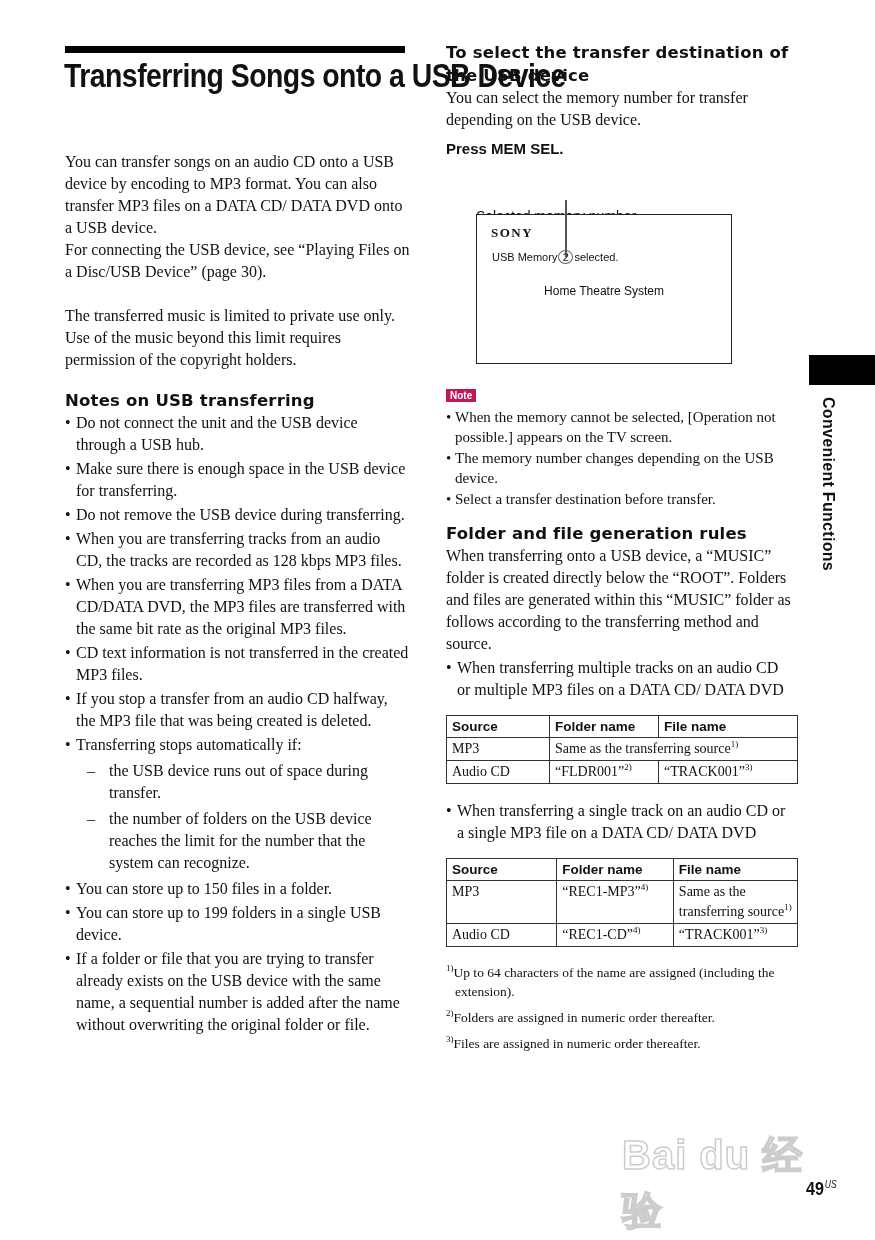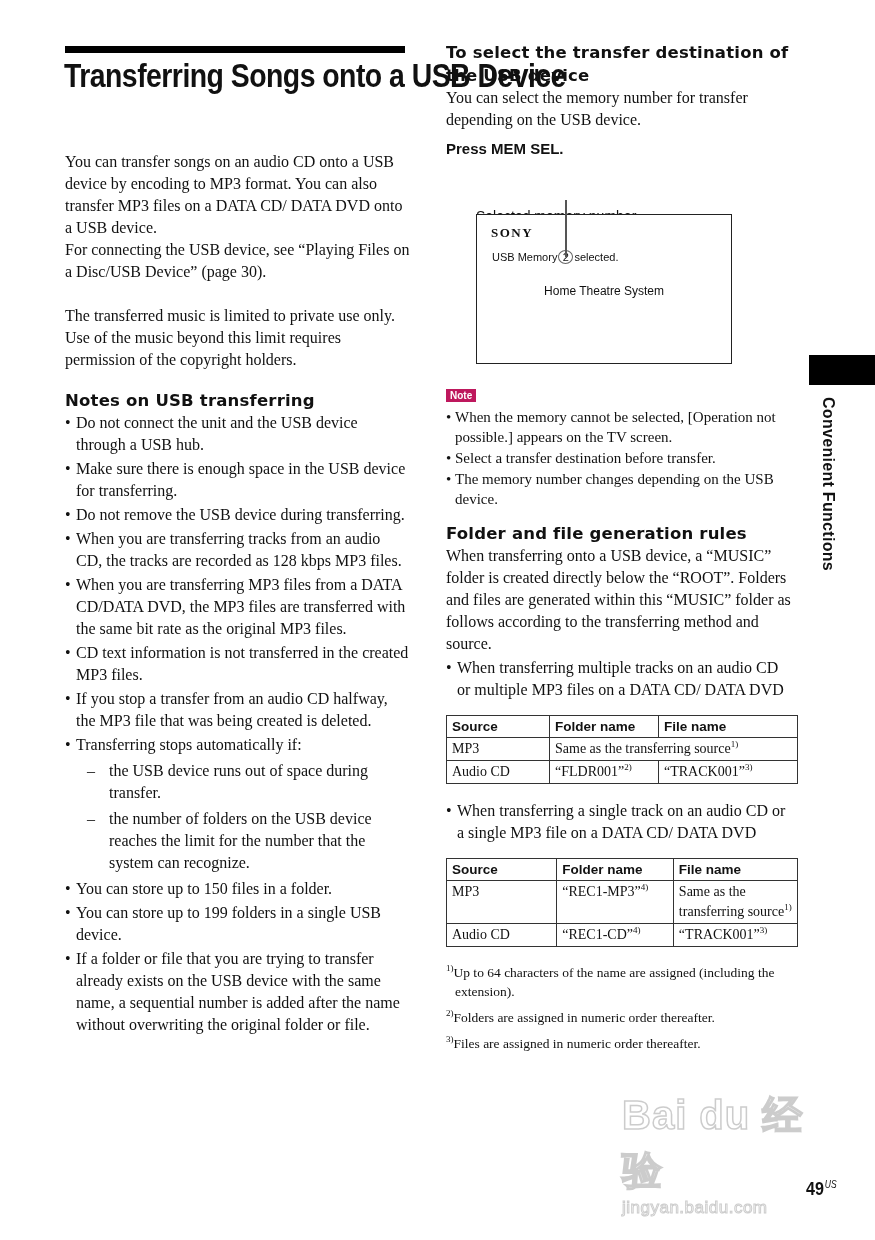--- a/index.html
+++ b/index.html
@@ -55,21 +55,21 @@
 
   .fn { font-family: "Liberation Serif", serif; font-size: 13.5px; line-height: 19px; margin: 0 0 7px 0; padding-left: 9px; text-indent: -9px; }
 
   .side-tab { position: absolute; left: 809px; top: 355px; width: 66px; height: 30px; background: #000; }
   .side-label { position: absolute; left: 819px; top: 397px; font-family: "Liberation Sans", sans-serif; font-weight: bold; font-size: 16px;
     writing-mode: vertical-rl; letter-spacing: 0.3px; }
 
   .page-num { position: absolute; left: 806px; top: 1178px; font-family: "Liberation Sans", sans-serif; font-weight: bold; font-size: 19px; transform: scaleX(0.85); transform-origin: left; }
   .page-num .us { font-size: 10px; font-style: italic; font-weight: normal; vertical-align: 7px; margin-left: 1px; }
 
-  .wm { position: absolute; left: 622px; top: 1088px; width: 200px; height: 80px; color: rgba(180,180,180,0.55); pointer-events: none; }
+  .wm { position: absolute; left: 622px; top: 1128px; width: 200px; height: 80px; color: rgba(180,180,180,0.55); pointer-events: none; }
   .wm-logo { font-family: "Liberation Sans", sans-serif; font-weight: bold; font-size: 40px; letter-spacing: 1px; -webkit-text-stroke: 1.5px rgba(170,170,170,0.6); color: rgba(255,255,255,0.4); }
   .wm-url { font-family: "Liberation Sans", sans-serif; font-size: 17px; letter-spacing: 0.5px; -webkit-text-stroke: 1px rgba(170,170,170,0.6); color: rgba(255,255,255,0.4); }
 </style>
 </head>
 <body>
 
 <div class="title-rule"></div>
 <h1 class="page-title">Transferring Songs onto a USB Device</h1>
 
 <div class="col-left">
@@ -113,22 +113,22 @@
     <span>USB Memory</span><span class="mem-num">2</span><span>selected.</span>
   </div>
   <div class="scr-sys">Home Theatre System</div>
 </div>
 <div class="mem-line"></div>
 
 <div class="note-block">
   <span class="note-badge">Note</span>
   <ul class="nbul">
     <li>When the memory cannot be selected, [Operation not possible.] appears on the TV screen.</li>
+    <li>The memory number changes depending on the USB device.</li>
     <li>Select a transfer destination before transfer.</li>
-    <li>The memory number changes depending on the USB device.</li>
   </ul>
 </div>
 
 <div class="rules-block">
   <h2 class="sec">Folder and file generation rules</h2>
   <p class="body">When transferring onto a USB device, a “MUSIC” folder is created directly below the “ROOT”. Folders and files are generated within this “MUSIC” folder as follows according to the transferring method and source.</p>
   <ul class="bul" style="margin-top:2px;">
     <li>When transferring multiple tracks on an audio CD or multiple MP3 files on a DATA CD/ DATA DVD</li>
   </ul>
   <table class="ft">

